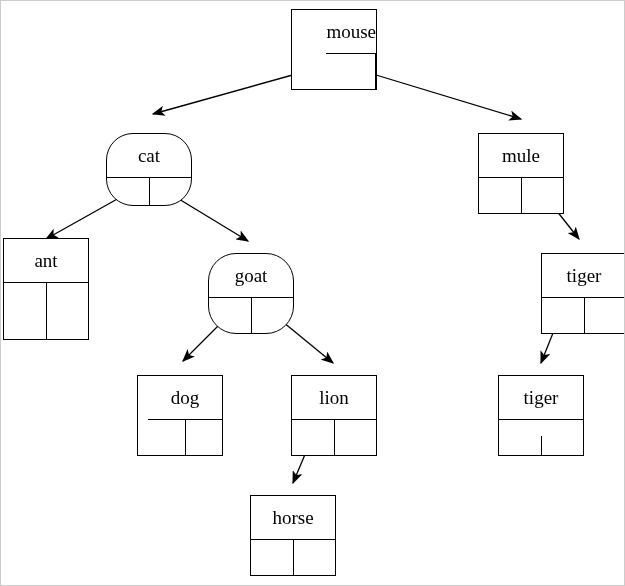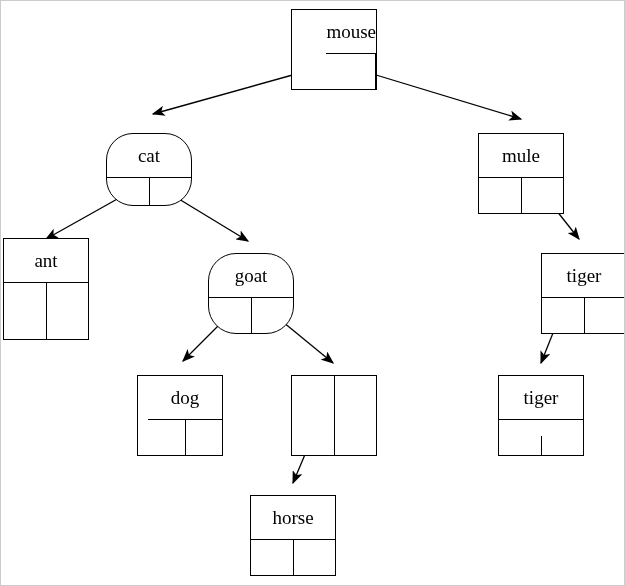--- a/index.html
+++ b/index.html
@@ -126,20 +126,21 @@
         </div>
       </div>
       <div class="node" style="left: 136px; top: 374px; width: 86px; height: 81px; padding-left: 10px;">
         <div class="node-label">dog</div>
         <div class="node-ptrs">
           <div class="ptr-cell left"></div>
           <div class="ptr-cell right"></div>
         </div>
       </div>
       <div class="node" style="left: 290px; top: 374px; width: 86px; height: 81px;">
+        <div class="node-label">lion</div>
         <div class="node-ptrs">
           <div class="ptr-cell left"></div>
           <div class="ptr-cell right"></div>
         </div>
       </div>
       <div class="node" style="left: 497px; top: 374px; width: 86px; height: 81px; gap: 16px;">
         <div class="node-label">tiger</div>
         <div class="node-ptrs">
           <div class="ptr-cell left"></div>
           <div class="ptr-cell right"></div>

